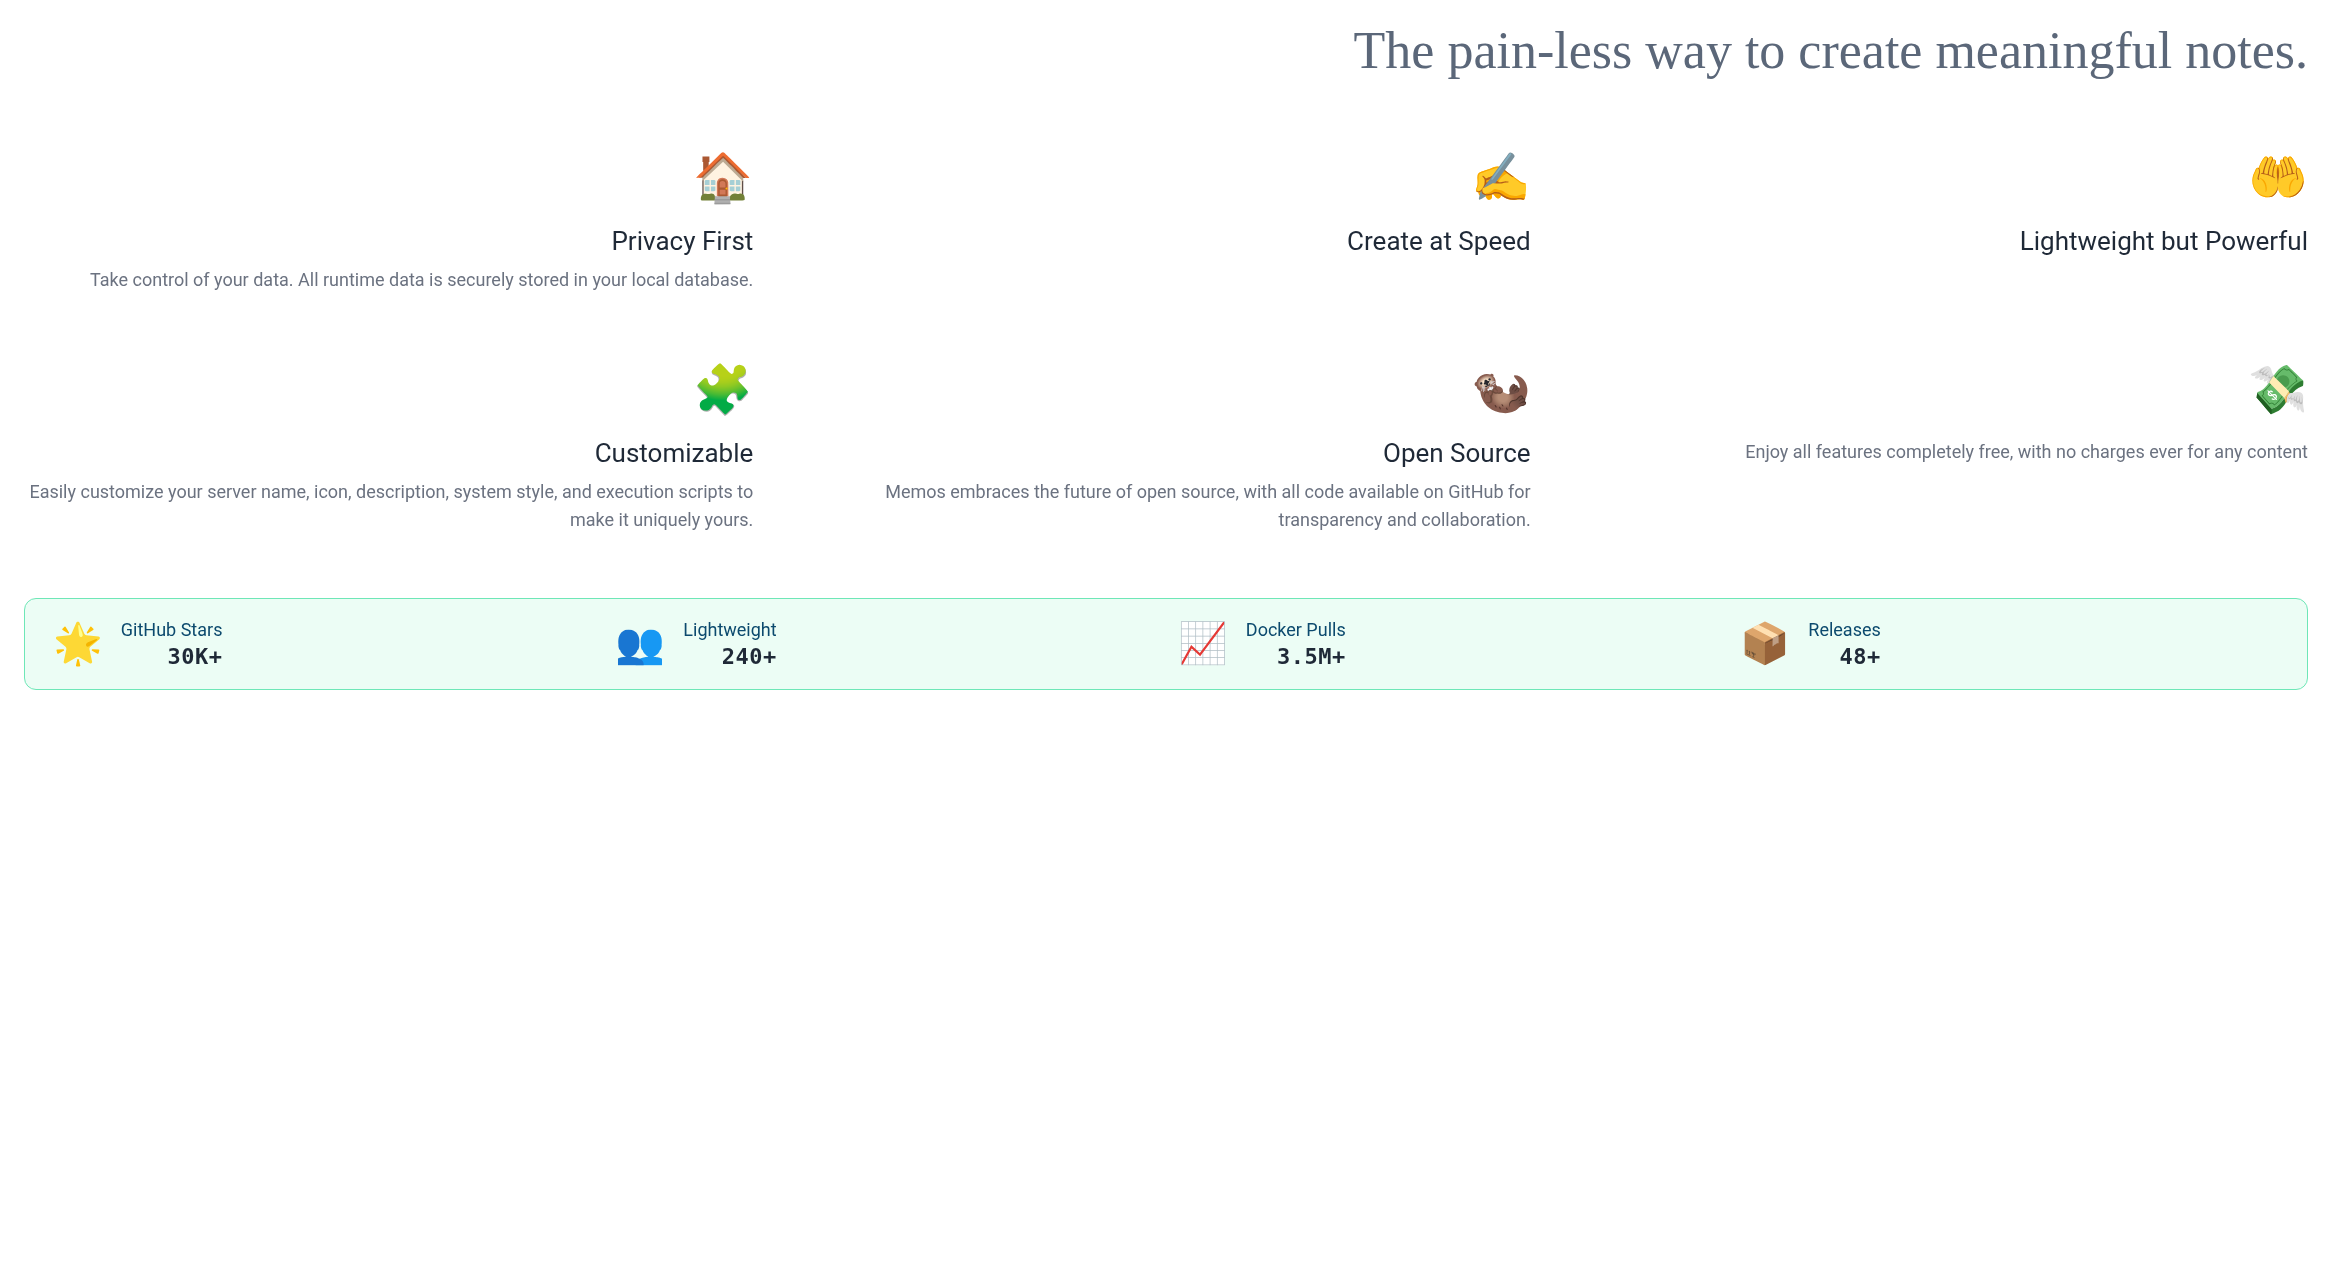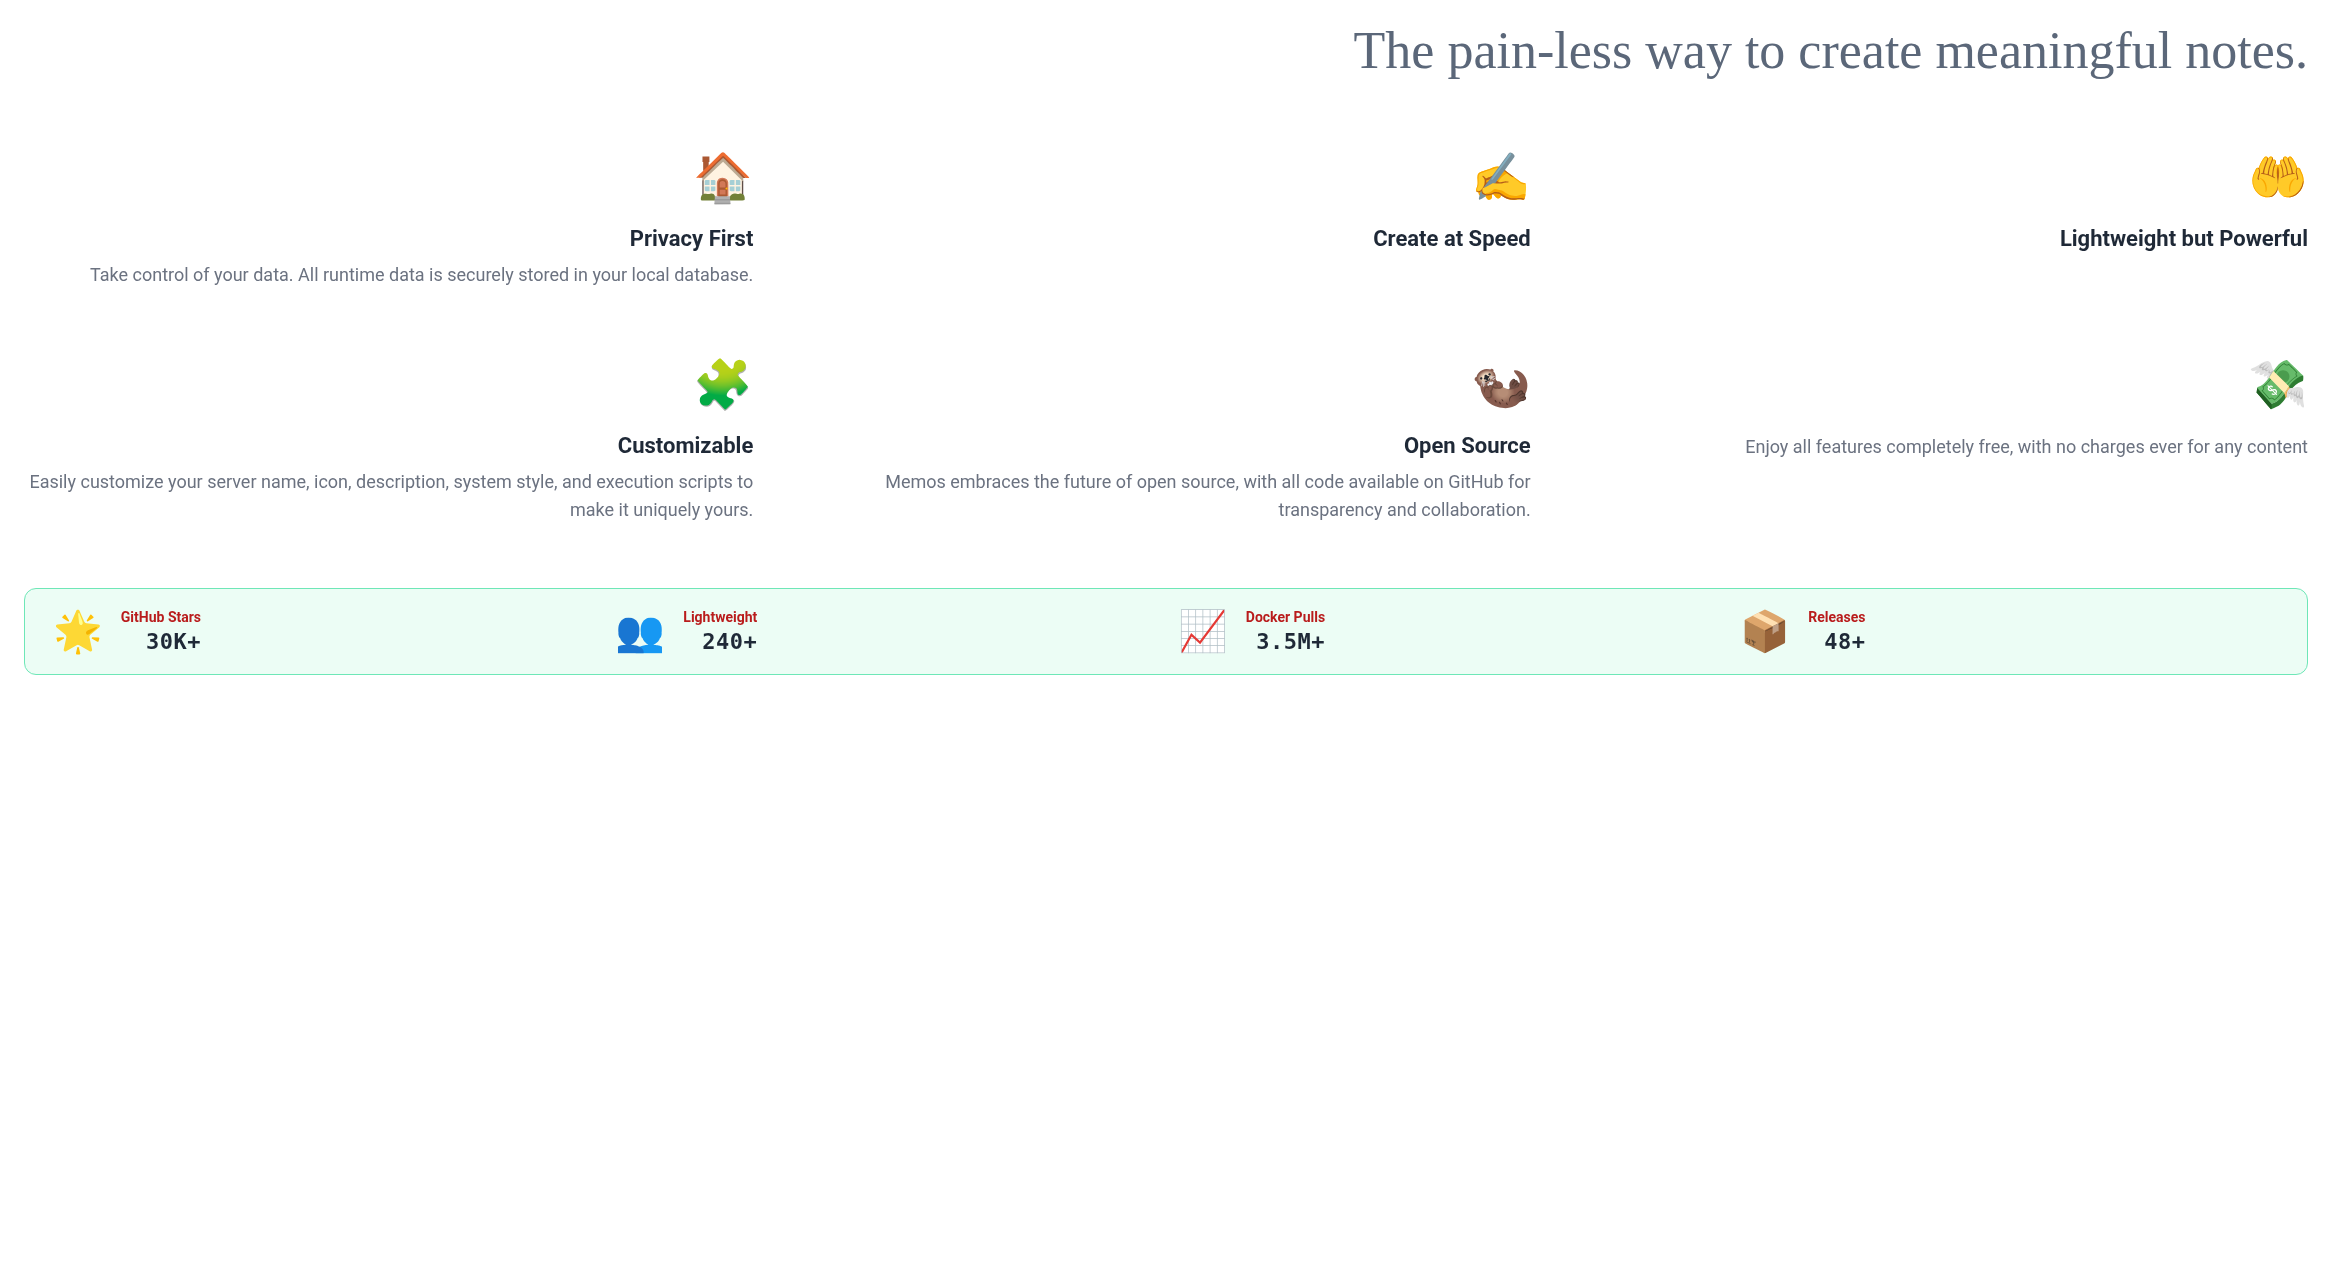--- a/index.html
+++ b/index.html
@@ -26,22 +26,22 @@
     .feature {
       display: flex;
       flex-direction: column;
     }
     .feature-icon {
       font-size: 48px;
       line-height: 1;
       margin-bottom: 24px;
     }
     .feature-title {
-      font-size: 22px;
-      font-weight: 700;
+      font-size: 26px;
+      font-weight: 400;
       color: #1f2937;
       margin-bottom: 10px;
     }
     .feature-desc {
       font-size: 18px;
       line-height: 1.55;
       color: #6b7280;
     }
     .stats-bar {
       display: grid;
@@ -61,23 +61,22 @@
       font-size: 40px;
       line-height: 1;
       flex-shrink: 0;
     }
     .stat-text {
       display: flex;
       flex-direction: column;
       gap: 4px;
     }
     .stat-label {
-      font-size: 14px;
-      color: #b91c1c;
-      font-weight: bold;
+      font-size: 18px;
+      color: #0c4a6e;
     }
     .stat-value {
       font-size: 22px;
       font-weight: 700;
       color: #1f2937;
       font-family: ui-monospace, SFMono-Regular, Menlo, Monaco, Consolas, monospace;
       letter-spacing: 0.5px;
     }
   </style>
 </head>

